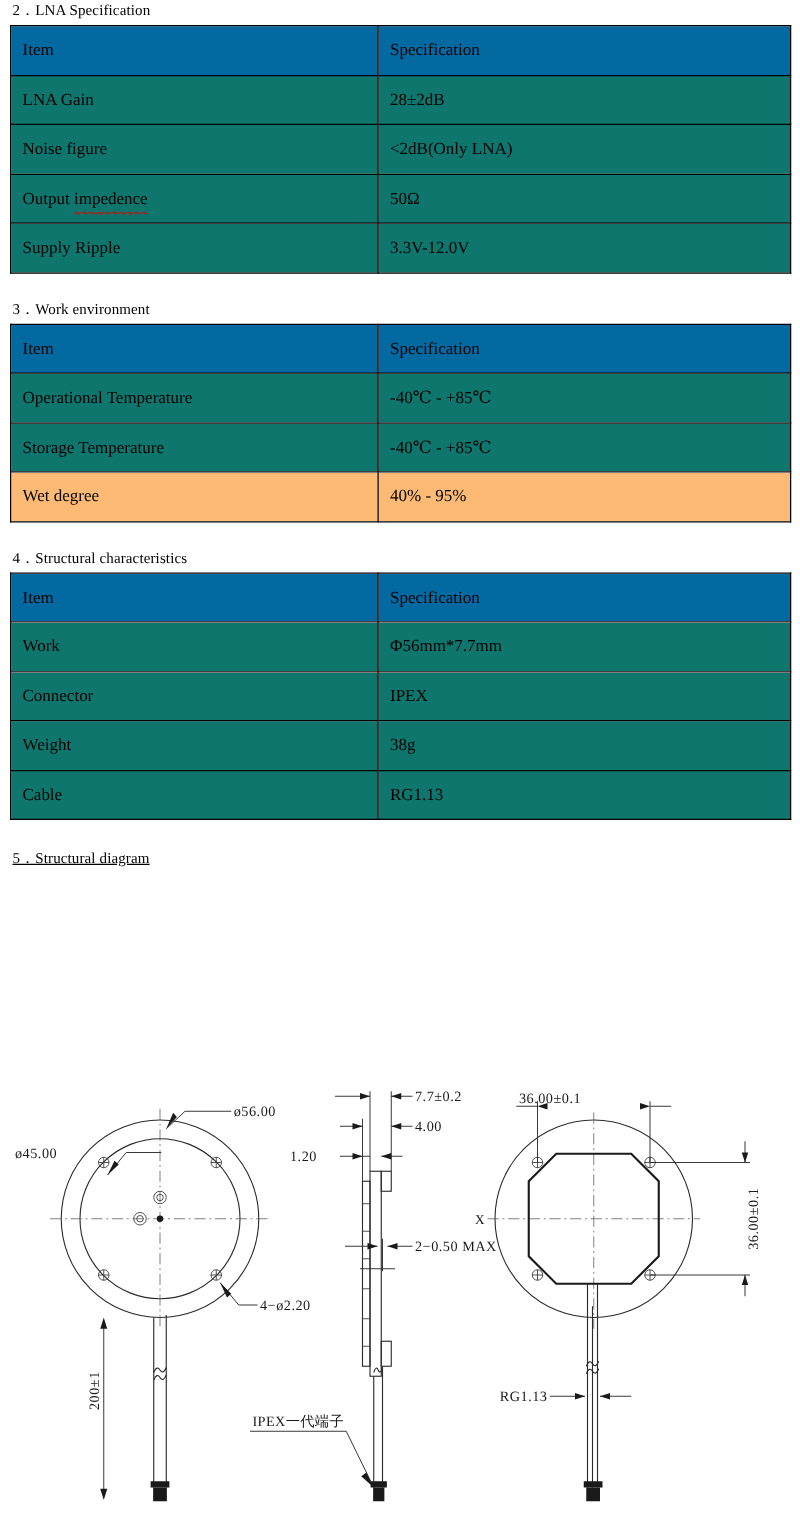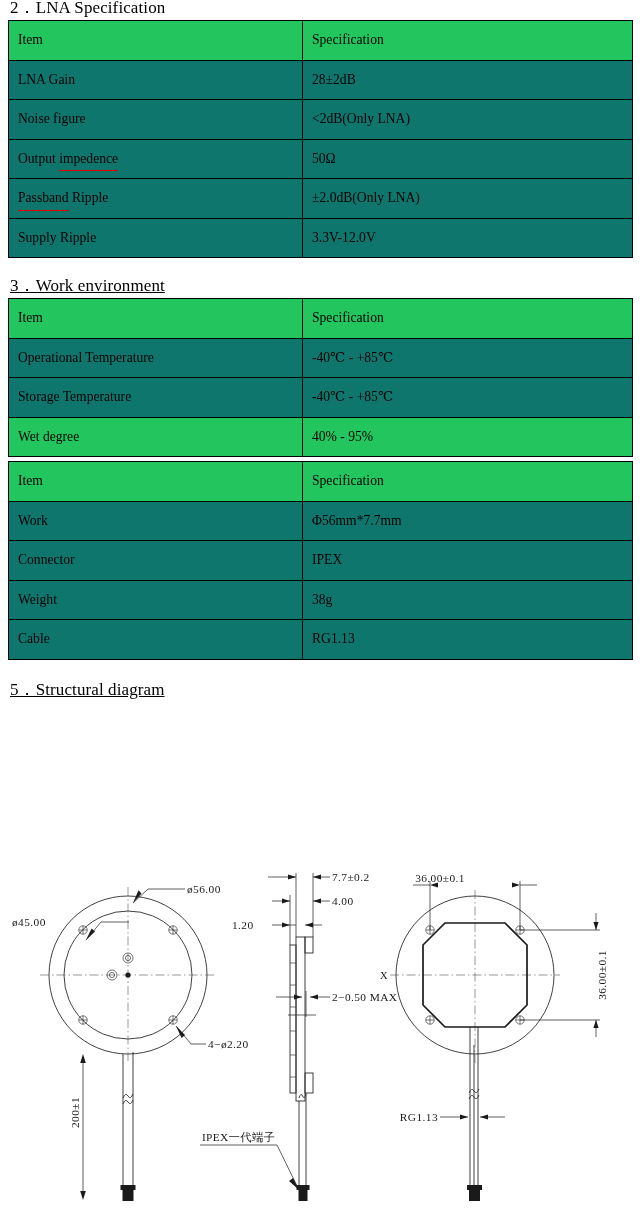--- a/index.html
+++ b/index.html
@@ -19,21 +19,21 @@
   .page {
     position: relative;
     width: 640px;
     height: 1215px;
     padding: 0;
     box-sizing: border-box;
   }
 
   
   .section-heading {
-    font-size: 17px;
+    font-size: 12px;
     line-height: 16px;
     color: #000;
     padding-left: 10px;
     margin: 0;
     white-space: pre;
     letter-spacing: 0.1px;
   }
 
   
   table.spec-table {
@@ -52,23 +52,23 @@
     padding: 0 0 0 9px;
     height: 38.5px;
     font-size: 13.6px;
     line-height: 38.5px;
     text-align: left;
     font-weight: normal;
     white-space: nowrap;
     overflow: hidden;
     vertical-align: middle;
   }
-  .row-header td { background: #22c55e; margin-top: 32px; }
+  .row-header td { background: #0369a1; margin-top: 32px; }
   .row-body td   { background: #0f766e; }
-  .row-dark td   { background: #22c55e; }
+  .row-dark td   { background: #fdba74; }
 
   
   .misspelled {
     position: relative;
     display: inline-block;
     text-decoration: none;
   }
   .misspelled::after {
     content: "";
     position: absolute;
@@ -144,31 +144,27 @@
       </tr>
       <tr class="row-body">
         <td>Noise figure</td>
         <td>&lt;2dB(Only LNA)</td>
       </tr>
       <tr class="row-body">
         <td><span id="lna-r3">Output <span class="misspelled">impedence</span></span></td>
         <td>50Ω</td>
       </tr>
       <tr class="row-body">
-        <td><span id="lna-r4"><span class="misspelled">Passband</span> Ripple</span></td>
-        <td>±2.0dB(Only LNA)</td>
-      </tr>
-      <tr class="row-body">
         <td>Supply Ripple</td>
         <td>3.3V-12.0V</td>
       </tr>
     </tbody>
   </table>
 
-  <div class="section-heading" style="margin-top:20px;text-decoration:underline;">3．Work environment</div>
+  <div class="section-heading" style="margin-top:20px;">3．Work environment</div>
 
   <table class="spec-table">
     <colgroup>
         <col class="col-item">
         <col class="col-spec">
       </colgroup>
     <tbody>
       <tr class="row-header">
         <td>Item</td>
         <td>Specification</td>
@@ -181,20 +177,21 @@
         <td>Storage Temperature</td>
         <td>-40℃ - +85℃</td>
       </tr>
       <tr class="row-dark">
         <td>Wet degree</td>
         <td>40% - 95%</td>
       </tr>
     </tbody>
   </table>
 
+  <div class="section-heading" style="margin-top:20px;">4．Structural characteristics</div>
 
   <table class="spec-table">
     <colgroup>
         <col class="col-item">
         <col class="col-spec">
       </colgroup>
     <tbody>
       <tr class="row-header">
         <td>Item</td>
         <td>Specification</td>

